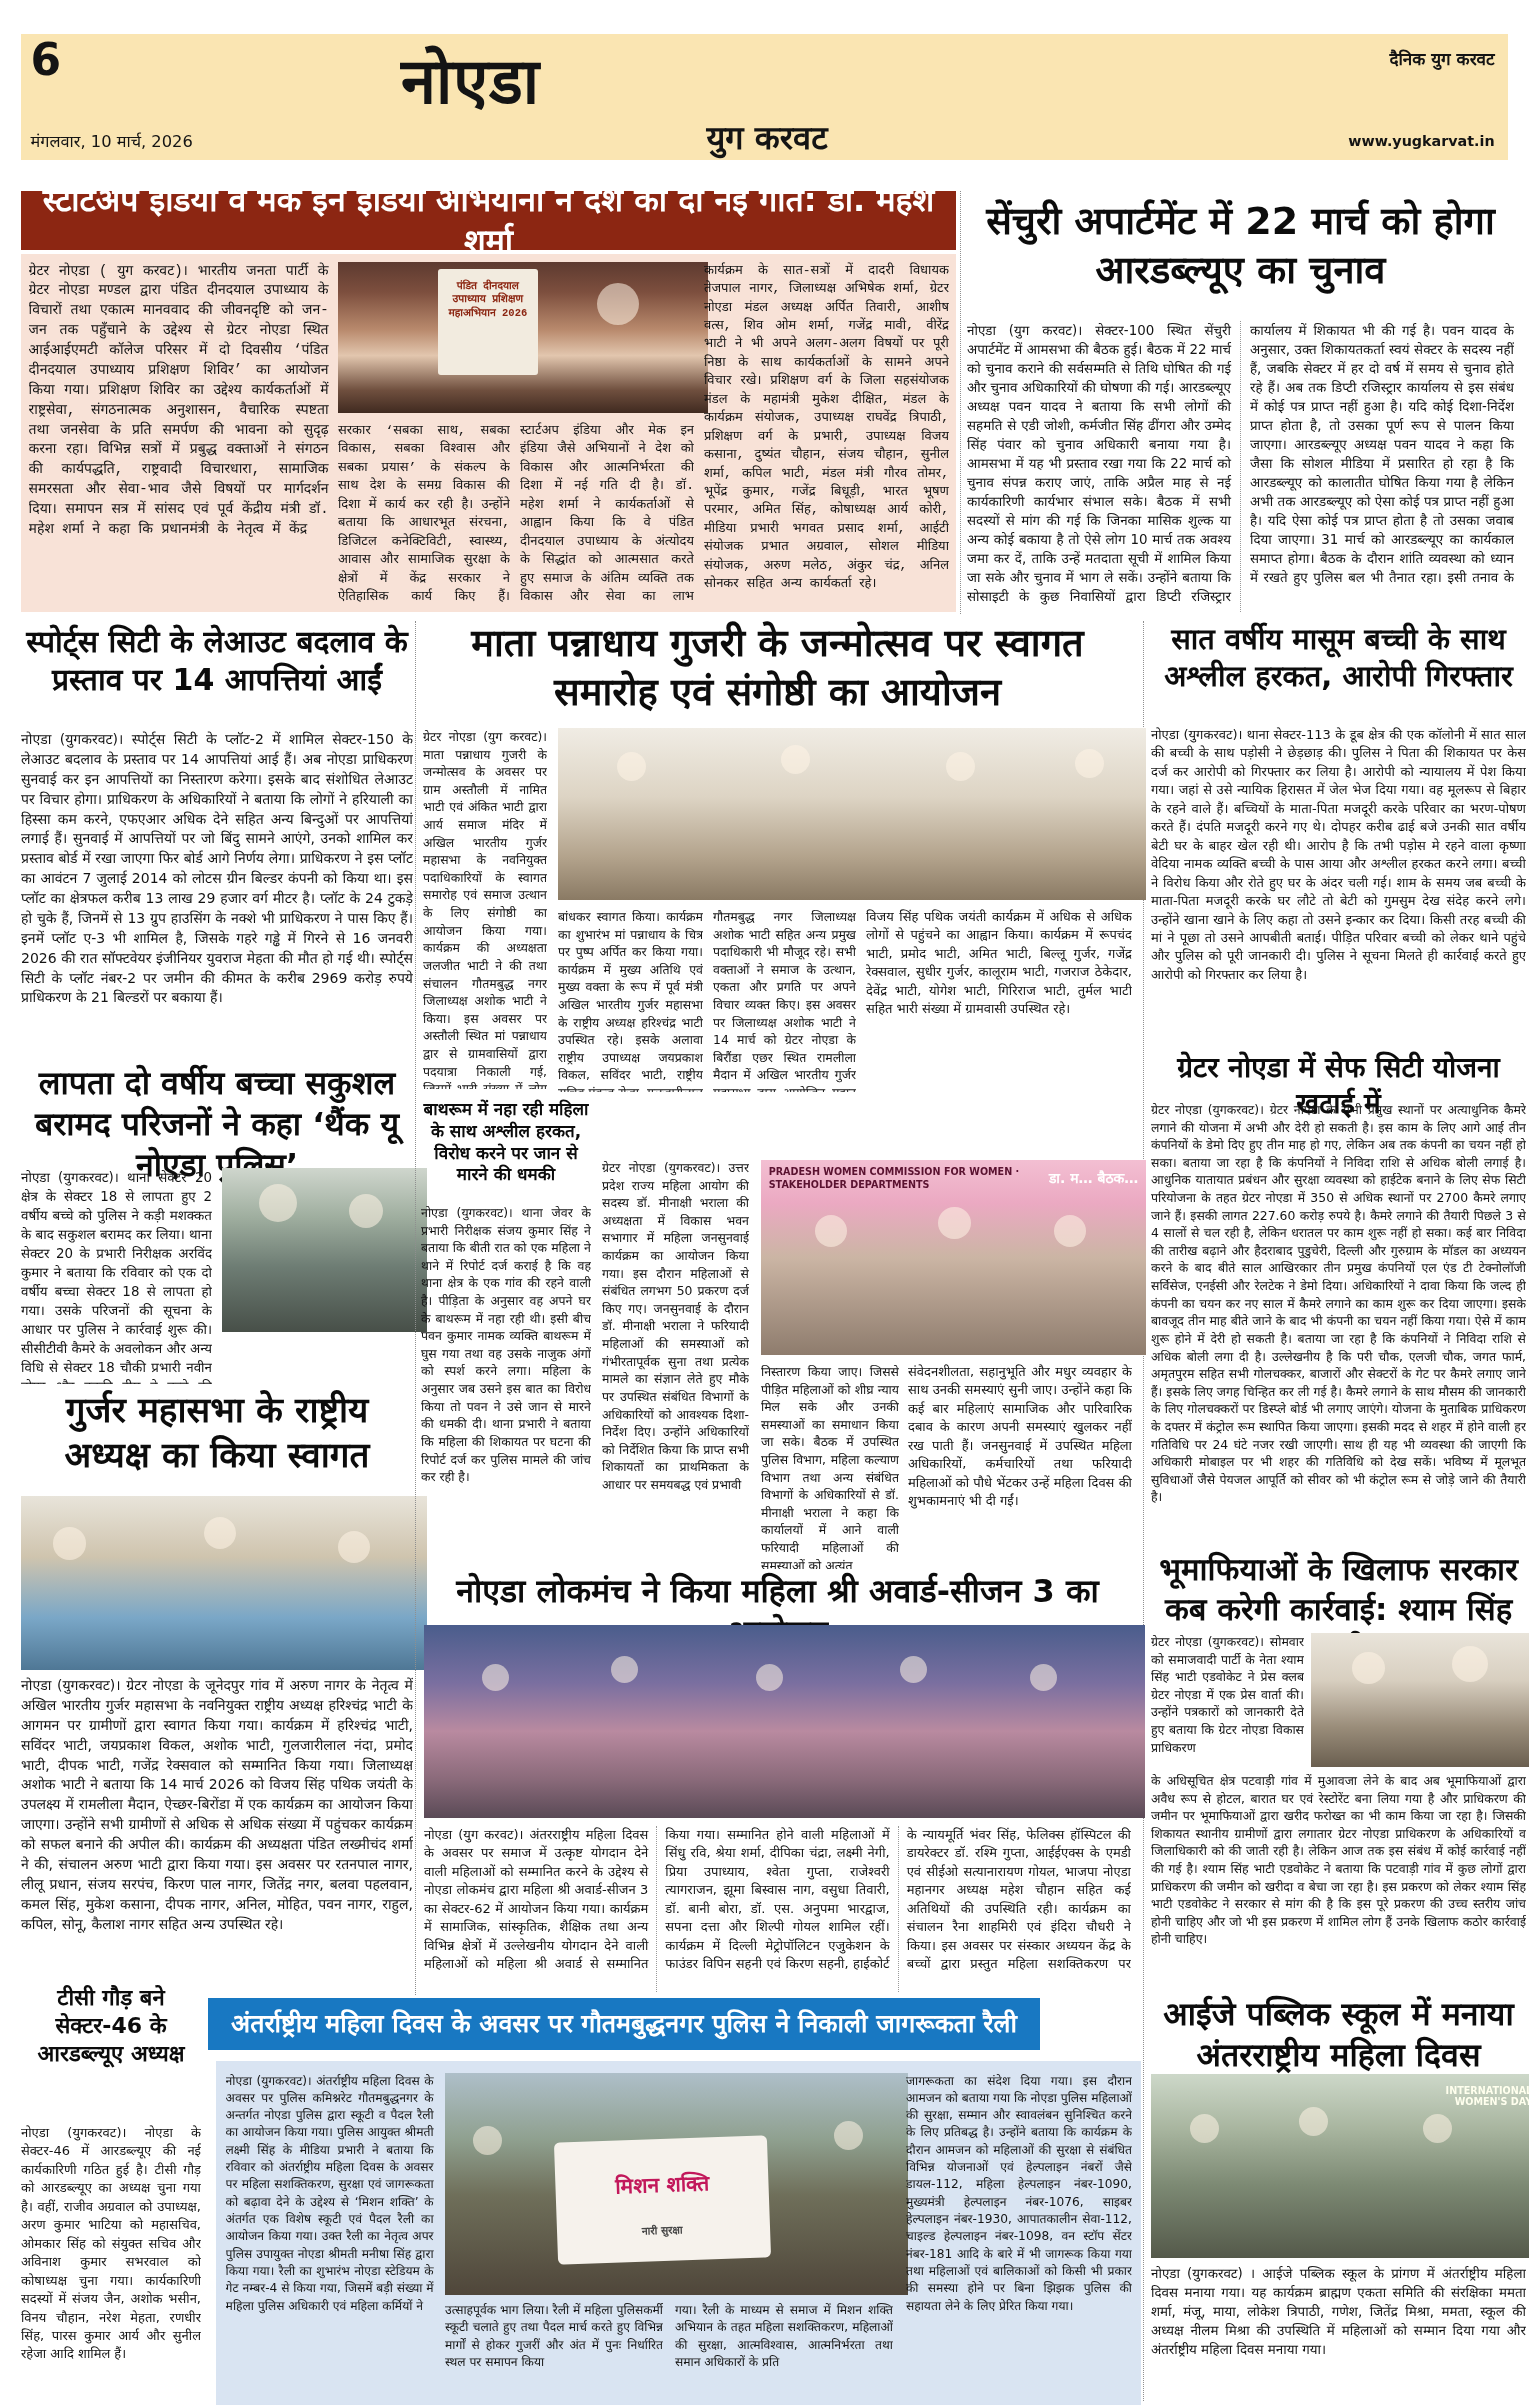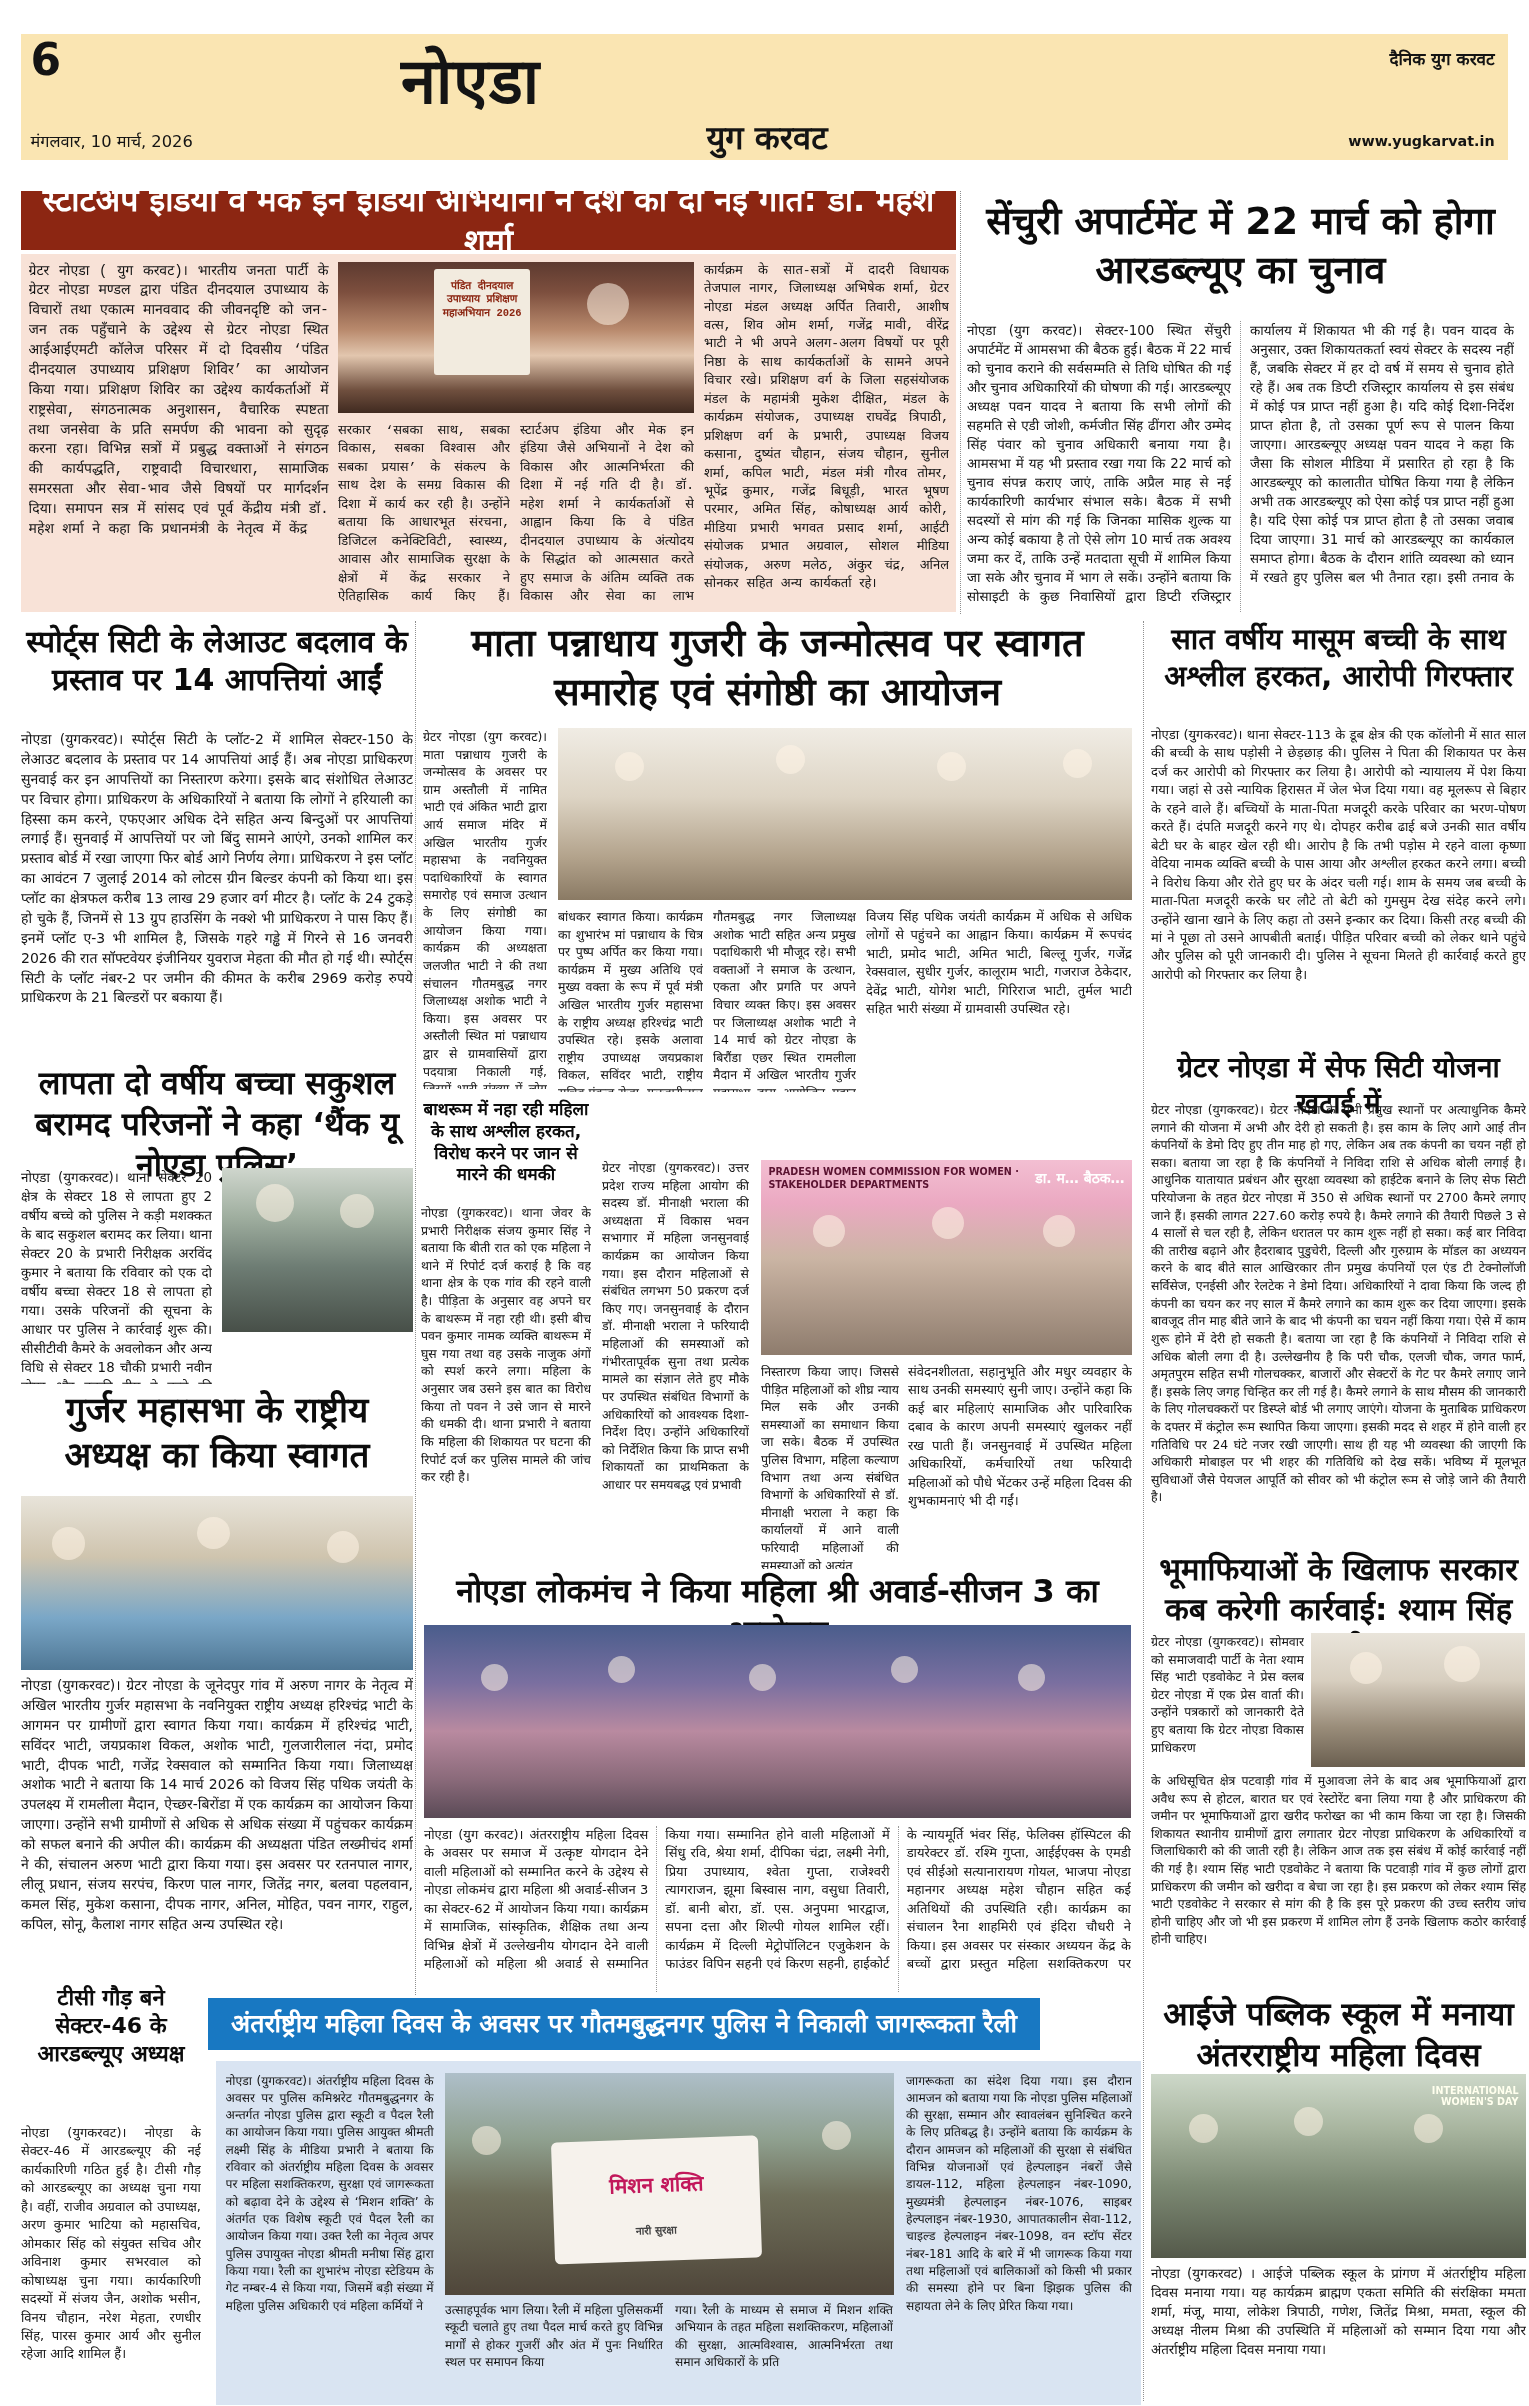--- a/index.html
+++ b/index.html
@@ -20,21 +20,21 @@
   .hl-blue{background:#1878C2;color:#ffffff;display:flex;align-items:center;justify-content:center;}
   
   .bt{text-align:justify;line-height:1.42;overflow:hidden;}
   .cols2{column-count:2;column-gap:19px;column-rule:1px dotted #999;}
   .cols3{column-count:3;column-gap:17px;column-rule:1px dotted #999;}
   .box-pink{background:#F8E2D7;font-family:Liberation Mono, monospace;}
   .box-blue{background:#D9E4F2;}
   
   .vrule{border-left:1.9px dotted #8f8f8f;width:0;}
   
-  .ph{overflow:hidden;background:#b9a890;}
+  .ph{overflow:hidden;background:#b9a890;padding-left:14px;}
   .ph .cap{position:absolute;color:#fff;font-weight:bold;text-align:center;}
   .ph-lead{background:linear-gradient(180deg,#5d3a30 0%,#7d4f3e 20%,#b98a6d 45%,#e2c6ae 62%,#6f4f3e 85%,#402a20 100%);}
   .ph-lead .standee{position:absolute;left:27%;top:5%;width:27%;height:70%;background:#f2ebdf;border-radius:2.9px;}
   .ph-lead .cap{left:28%;top:12%;width:25%;color:#8C2612;font-size:10.5px;line-height:1.3;}
   .ph-people{background:linear-gradient(180deg,#cfd6cd 0%,#9fae9f 30%,#6e7d74 60%,#474f48 100%);}
   .ph-drums{background:linear-gradient(180deg,#e8e4da 0%,#cfc4ae 35%,#7aa7c7 70%,#4f7795 100%);}
   .ph-hall{background:linear-gradient(180deg,#f0ece4 0%,#ddd4c4 40%,#b3a38c 75%,#8a7a64 100%);}
   .ph-pink{background:linear-gradient(180deg,#f3bfd2 0%,#eba9c2 22%,#cbb5a4 50%,#8e7c6d 100%);}
   .ph-pink .cap{left:2%;top:3%;width:70%;color:#5a1230;font-size:9.6px;text-align:left;line-height:1.35;}
   .ph-pink .cap2{position:absolute;right:2%;top:4%;color:#ffffff;font-size:14px;font-weight:bold;text-align:center;}

